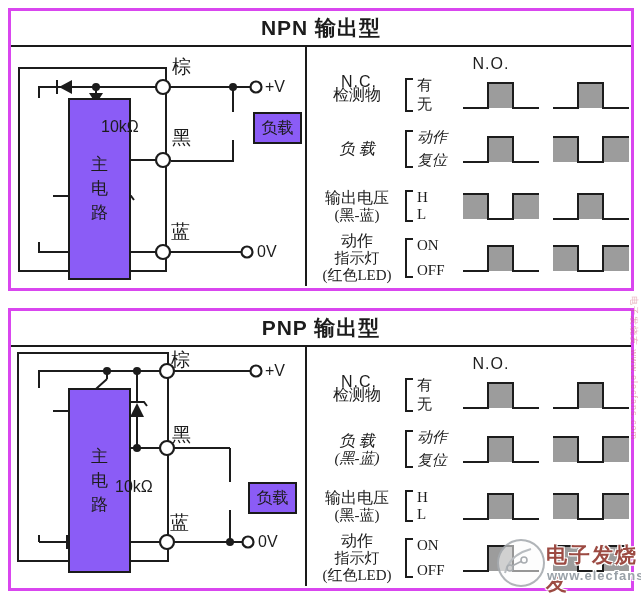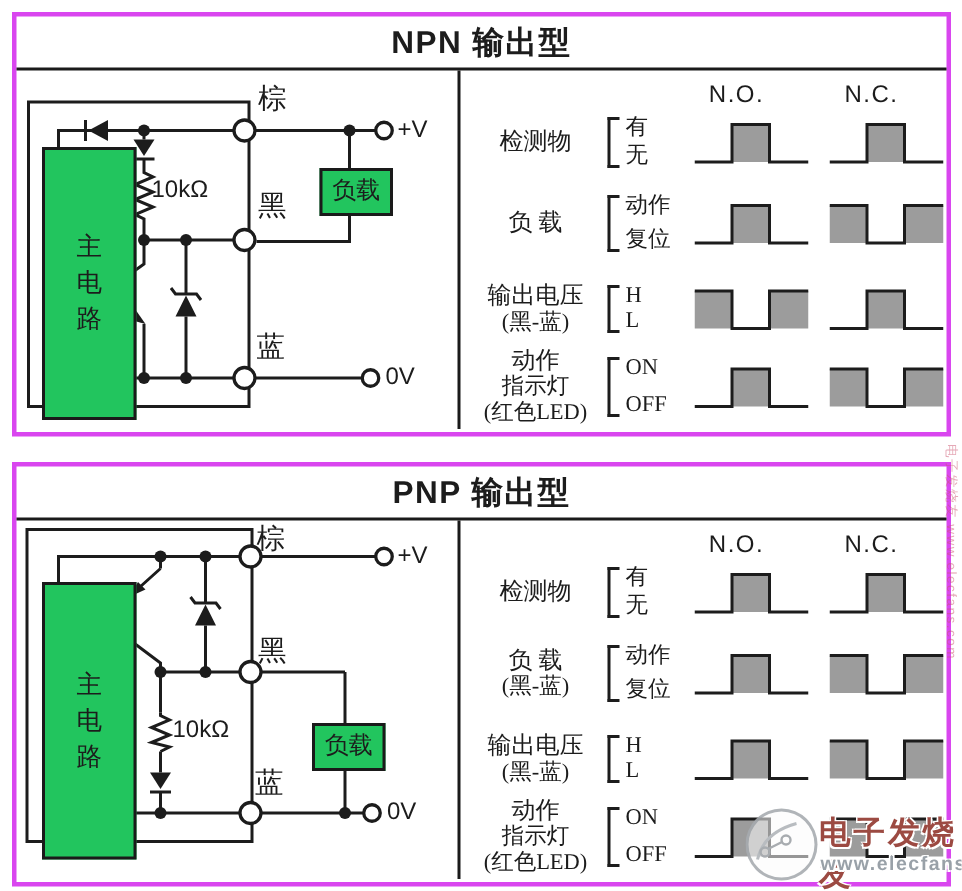--- a/index.html
+++ b/index.html
@@ -6,38 +6,38 @@
   body{width:641px;height:594px;position:relative;background:#ffffff;
        font-family:"Liberation Sans",sans-serif;color:#1c1c1c;overflow:hidden;}
   .panel{position:absolute;left:8px;width:620px;height:277px;border:3px solid #d946ef;background:#fff;}
   .panel-title{height:34px;border-bottom:2px solid #1a1a1a;display:flex;align-items:center;justify-content:center;
        font-size:21px;font-weight:bold;letter-spacing:1px;}
   .panel-body{display:flex;height:239px;}
   .circuit-cell{position:relative;width:294px;border-right:2px solid #1a1a1a;flex:none;}
   .circuit-cell svg{position:absolute;left:0;top:0;}
   .clabel{position:absolute;font-size:19px;line-height:1;white-space:nowrap;}
   .clabel.small{font-size:16px;}
-  .boxlabel{position:absolute;border:2px solid #1a1a1a;background:#22c55e;display:flex;align-items:center;justify-content:center;
-       font-size:16px;line-height:24px;text-align:center;}
+  .boxlabel{position:absolute;border:2px solid #1a1a1a;background:#8b5cf6;display:flex;align-items:center;justify-content:center;
+       font-size:16px;line-height:24px;text-align:center;margin-left:40px;}
   .mainbox{word-break:break-all;padding:17px;font-size:17px;}
   .chart-cell{position:relative;flex:1;}
-  .chead{position:absolute;top:8px;left:0;right:0;display:flex;font-size:16px;letter-spacing:1px;}
+  .chead{position:absolute;top:8px;left:0;right:0;display:flex;font-size:16px;letter-spacing:1px;flex-direction:column;}
   .chead span{display:inline-block;width:76px;text-align:center;}
   .chead .h1{margin-left:146px;}
   .chead .h2{margin-left:14px;}
   .trow{position:absolute;left:4px;right:2px;display:flex;align-items:center;}
   .tlabel{width:92px;text-align:center;font-family:"Liberation Serif",serif;font-size:16px;line-height:1.12;flex:none;}
   .tlabel .sub{font-size:15px;display:block;}
   .bracket{width:6px;border:2px solid #1c1c1c;border-right:none;flex:none;margin:0 4px 0 2px;}
   .tstates{width:44px;flex:none;display:flex;flex-direction:column;justify-content:space-between;
        font-family:"Liberation Serif",serif;font-size:15px;line-height:1.15;}
   .wave{width:76px;height:30px;flex:none;margin-left:2px;}
   .wave + .wave{margin-left:14px;}
   .r1{top:26px;height:44px;} .r1 .bracket{height:30px;}
-  .r2{top:78px;height:48px;} .r2 .bracket{height:34px;}
+  .r2{top:78px;height:48px;font-style:italic;} .r2 .bracket{height:34px;}
   .r3{top:135px;height:48px;justify-content:space-between;} .r3 .bracket{height:28px;}
   .r4{top:182px;height:58px;} .r4 .bracket{height:36px;}
   
   .wm-logo{position:absolute;left:497px;top:539px;width:44px;height:44px;border-radius:50%;
        border:2px solid rgba(150,155,160,.75);background:rgba(252,252,252,.55);}
   .wm-brand{position:absolute;left:546px;top:541px;font-size:21px;font-weight:bold;letter-spacing:2px;
        color:#9c4a42;font-family:"Liberation Serif",serif;
        text-shadow:-1px -1px 0 #fff,1px -1px 0 #fff,-1px 1px 0 #fff,1px 1px 0 #fff;}
   .wm-site{position:absolute;left:547px;top:568px;font-size:13px;font-weight:bold;color:#99a1a8;letter-spacing:1px;
        text-shadow:-1px -1px 0 #fff,1px -1px 0 #fff,-1px 1px 0 #fff,1px 1px 0 #fff;}

